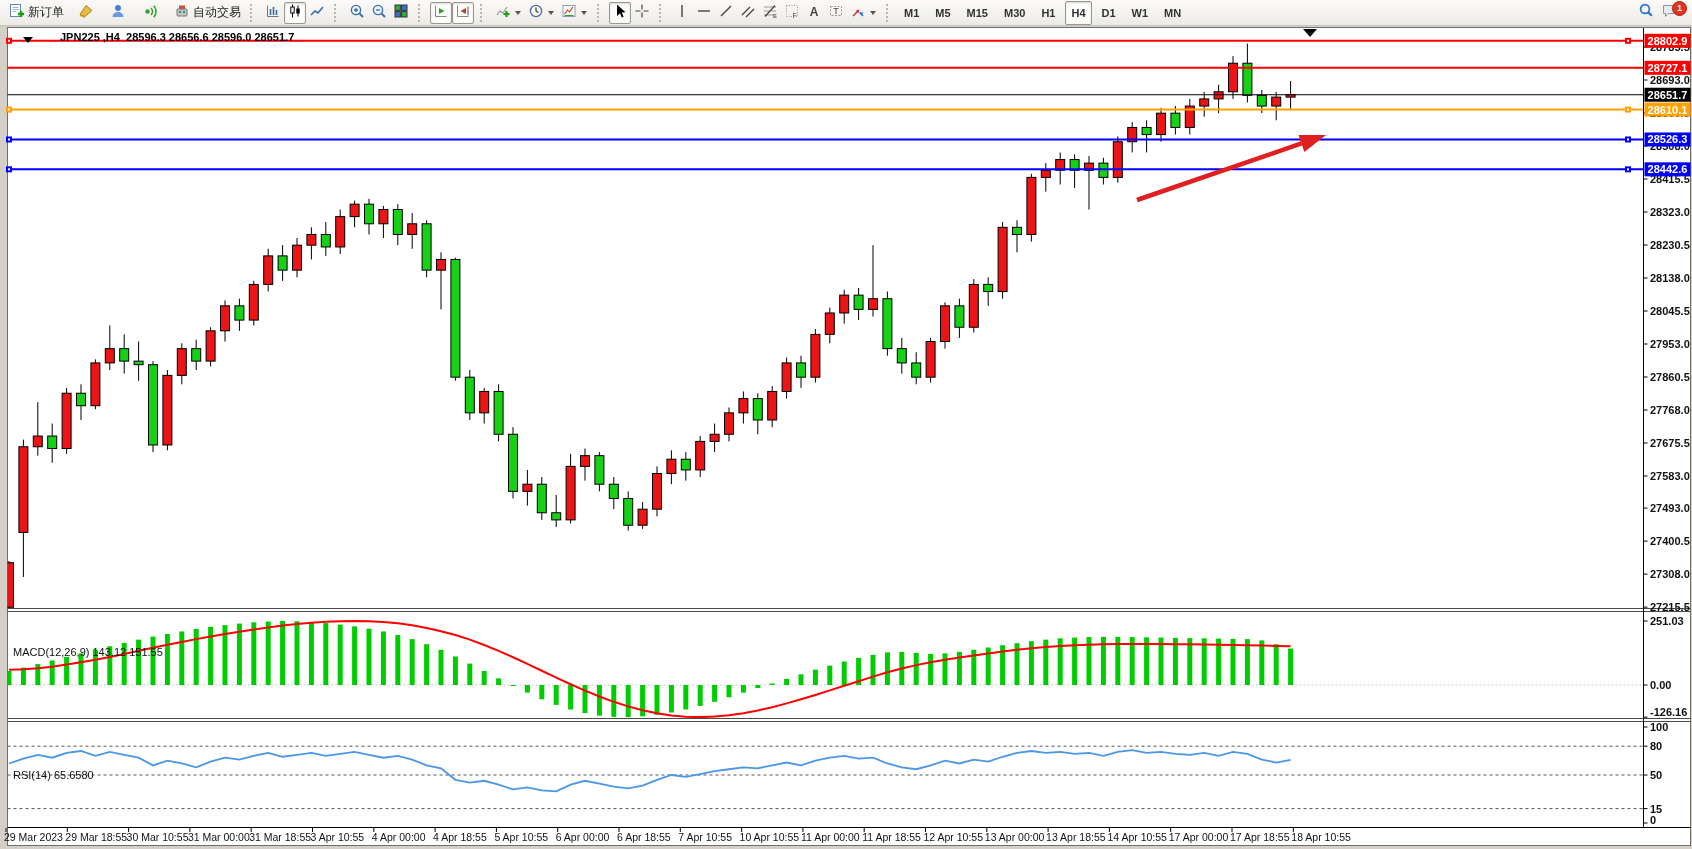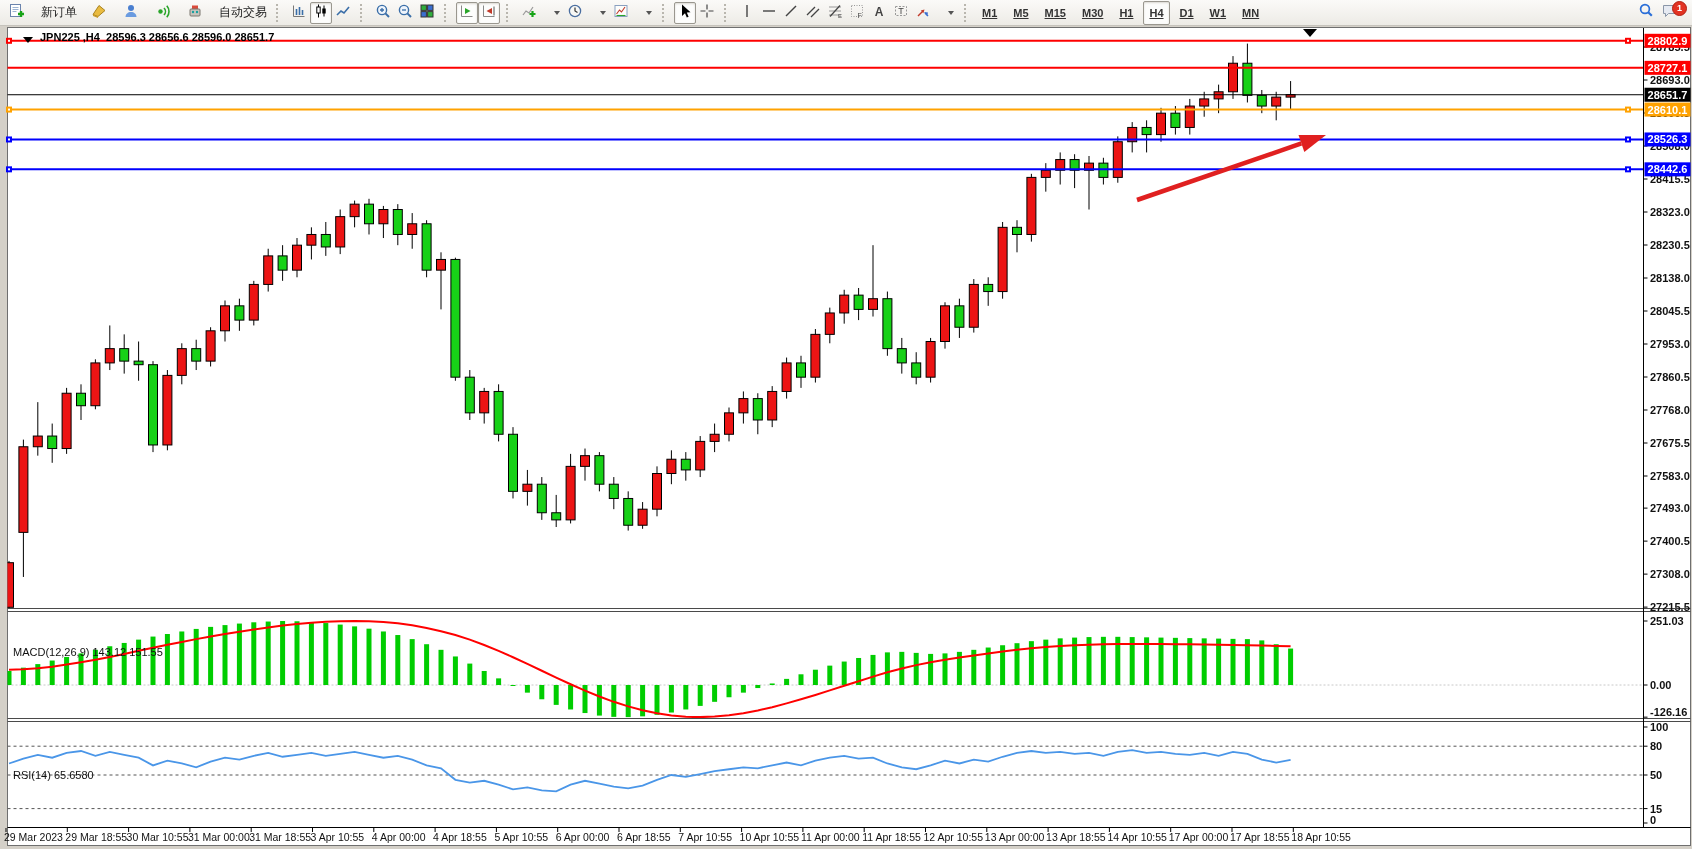--- a/index.html
+++ b/index.html
@@ -3,38 +3,38 @@
 <meta charset="utf-8">
 <style>
   html,body{margin:0;padding:0;width:1692px;height:849px;overflow:hidden;background:#d4d0c8;
     font-family:"Liberation Sans",sans-serif;}
   .app{position:relative;width:1692px;height:849px;}
   
   .toolbar{position:absolute;top:0;left:0;width:1692px;height:26px;box-sizing:border-box;
     background:linear-gradient(#fbfaf8,#edebe6);border-bottom:1px solid #c6c3bc;
     display:flex;align-items:center;padding:0 6px;z-index:5;}
   .tbtn{height:22px;min-width:22px;display:flex;align-items:center;justify-content:center;
-    border:1px solid transparent;border-radius:2px;gap:16px;padding:0 2px;box-sizing:border-box;}
+    border:1px solid transparent;border-radius:2px;gap:3px;padding:0 2px;box-sizing:border-box;}
   .tbtn.pressed{border-color:#9a978f;background:#fdfdfc;box-shadow:inset 0 1px 2px #dbd8d2;}
   .tbtn-label{font-size:12px;color:#222;white-space:nowrap;}
   .tfbtn{height:20px;padding:1px 5px;font-size:11px;font-weight:700;color:#333;
-    display:flex;align-items:center;border:1px solid transparent;border-radius:2px;text-decoration:underline;}
+    display:flex;align-items:center;border:1px solid transparent;border-radius:2px;}
   .tfbtn.pressed{border-color:#9a978f;background:#fcfcfb;box-shadow:inset 0 1px 2px #dbd8d2;}
   .thandle{width:6px;height:18px;border-left:2px dotted #b9b6ae;margin:0 4px 0 6px;}
   .caret{width:0;height:0;border:3px solid transparent;border-top:4px solid #555;margin:4px 1px 0 1px;}
   .sp8{width:8px}.sp10{width:10px}
   .chat-wrap{position:relative;}
   .chat-badge{position:absolute;top:-2px;right:-6px;width:13px;height:13px;border-radius:50%;
     background:#e23322;color:#fff;font-size:9px;font-weight:700;display:flex;align-items:center;
     justify-content:center;border:1px solid #b02012;}
   
   .chart-window{position:absolute;left:7px;top:27px;width:1684px;height:819px;background:#fff;
     border:1px solid #6f6f6f;box-sizing:border-box;z-index:1;}
   svg#chart-svg{position:absolute;left:0;top:0;z-index:2;}
-  .chart-title{position:absolute;left:40px;top:31px;font:700 11px "Liberation Sans",sans-serif;
+  .chart-title{position:absolute;left:60px;top:31px;font:700 11px "Liberation Sans",sans-serif;
     color:#000;z-index:3;white-space:pre;}
   .macd-label{position:absolute;left:13px;top:614px;font:400 11px "Liberation Sans",sans-serif;
     color:#111;z-index:3;margin-top:32px;}
   .rsi-label{position:absolute;left:13px;top:725px;font:400 11px "Liberation Sans",sans-serif;
     color:#111;z-index:3;margin-top:44px;}
   text{font-family:"Liberation Sans",sans-serif;}
   .axlbl{font-size:11px;font-weight:700;fill:#111;}
   .badge-txt{font-size:11px;font-weight:700;fill:#fff;}
   .datelbl{font-size:10.5px;font-weight:400;fill:#111;}
 </style>

